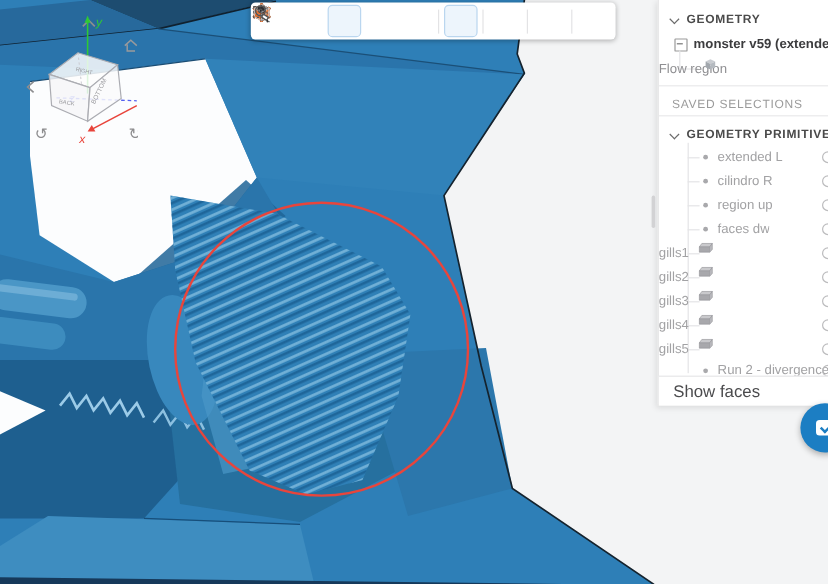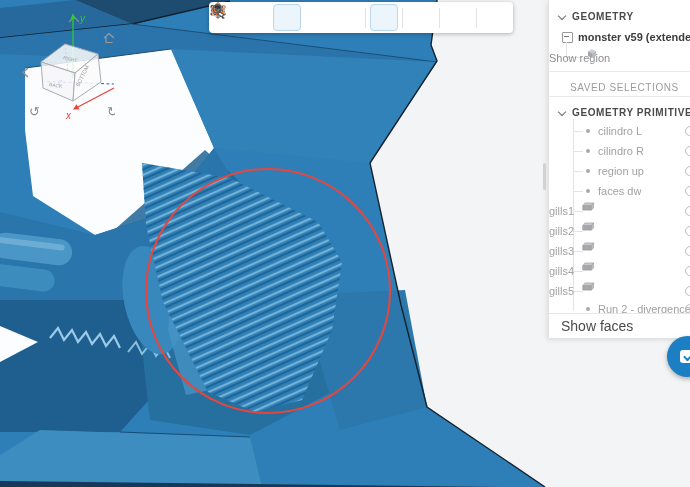--- a/index.html
+++ b/index.html
@@ -253,26 +253,26 @@
     </div>
     <div class="treeline" style="left:17px;top:42px;width:1px;height:16px;"></div>
     <div class="treeline" style="left:17px;top:57px;width:16px;height:1px;"></div>
 
     <div class="srow" style="top:48px;">
       <svg width="12" height="12" viewBox="0 0 18 18" style="margin:0 6px 0 37px;flex:none;">
         <polygon points="9,2 15,5 9,8 3,5" fill="#c9ccd1"></polygon>
         <polygon points="3,5 9,8 9,15 3,12" fill="#a2a7ad"></polygon>
         <polygon points="9,8 15,5 15,12 9,15" fill="#b5bac0"></polygon>
       </svg>
-      <span class="gray-label">Show region</span>
+      <span class="gray-label">Flow region</span>
     </div>
     <div class="divider" style="top:71px;"></div>
 
     <div class="srow" style="top:77px;">
-      <span class="s-caps dim" style="margin-left:21px;">SAVED SELECTIONS</span>
+      <span class="s-caps dim" style="margin-left:11px;">SAVED SELECTIONS</span>
     </div>
     <div class="divider" style="top:96px;"></div>
 
     <div class="srow" style="top:102px;">
       <span class="chev"></span>
       <span class="s-caps">GEOMETRY PRIMITIVES</span>
     </div>
 
     <div class="treeline" style="left:24px;top:119px;width:1px;height:192px;"></div>
     <div class="treeline" style="left:24px;top:131px;width:10px;height:1px;"></div>
@@ -280,21 +280,21 @@
     <div class="treeline" style="left:24px;top:171px;width:10px;height:1px;"></div>
     <div class="treeline" style="left:24px;top:191px;width:10px;height:1px;"></div>
     <div class="treeline" style="left:24px;top:211px;width:10px;height:1px;"></div>
     <div class="treeline" style="left:24px;top:231px;width:10px;height:1px;"></div>
     <div class="treeline" style="left:24px;top:251px;width:10px;height:1px;"></div>
     <div class="treeline" style="left:24px;top:271px;width:10px;height:1px;"></div>
     <div class="treeline" style="left:24px;top:291px;width:10px;height:1px;"></div>
 
     <div class="srow" style="top:121px;">
       <span class="dot-ic"></span>
-      <span class="item-label">cilindro L</span>
+      <span class="item-label">extended L</span>
       <span class="eye-part"></span>
     </div>
     <div class="srow" style="top:141px;">
       <span class="dot-ic"></span>
       <span class="item-label">cilindro R</span>
       <span class="eye-part"></span>
     </div>
     <div class="srow" style="top:161px;">
       <span class="dot-ic"></span>
       <span class="item-label">region up</span>

